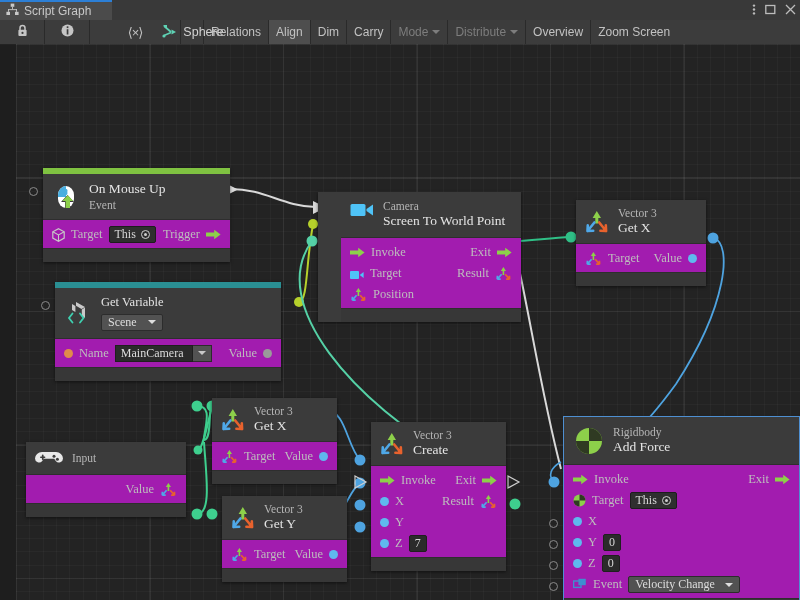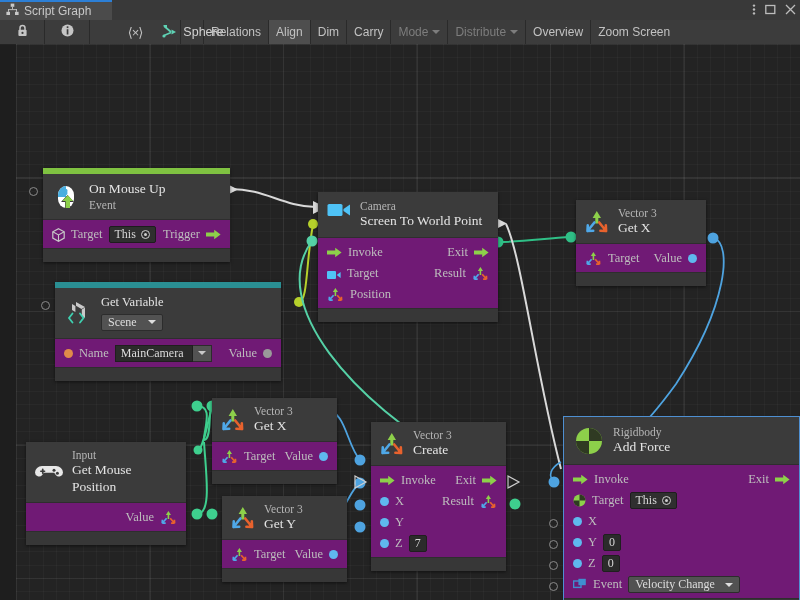--- a/index.html
+++ b/index.html
@@ -60,21 +60,21 @@
 
   
   .node{position:absolute;background:#3b3b3b;box-shadow:0 1px 3px rgba(0,0,0,.55);}
   .node.selected{outline:1px solid #4e8fd1;outline-offset:0;}
   .node-accent{height:6px;width:100%;}
   .node-head{display:flex;align-items:center;gap:9px;padding:7px 10px 7px 9px;background:#3b3b3b;}
   .node-head .ico{width:28px;height:28px;flex:0 0 28px;position:relative;}
   .node-title{display:flex;flex-direction:column;justify-content:center;line-height:1.25;}
   .node-sub{font-size:11.5px;color:#b6b6b6;}
   .node-main{font-size:13.5px;color:#e4e4e4;}
-  .node-body{border-top:1px solid #2e2e2e;padding:4px 0 3px 0;background:#701a75;}
+  .node-body{border-top:1px solid #2e2e2e;padding:4px 0 3px 0;background:#a21caf;}
   .node-foot{height:13px;border-top:1px solid #2e2e2e;background:#373737;}
   .row{display:flex;align-items:center;height:21px;padding:0 9px;gap:6px;position:relative;}
   .row .left{display:flex;align-items:center;gap:6px;}
   .row .right{margin-left:auto;display:flex;align-items:center;gap:6px;}
   .lbl{font-size:12.5px;color:#bdbdbd;white-space:nowrap;}
   .lbl.bright{color:#d3d3d3;}
 
   
   .dot{width:9px;height:9px;border-radius:50%;background:#5fb9ee;flex:0 0 9px;}
   .dot.grey{background:#9a9a9a;}
@@ -360,21 +360,21 @@
           </span>
           <span class="right">
             <span class="lbl">Value</span>
             <span class="dot grey"></span>
           </span>
         </div>
       </div>
       <div class="node-foot"></div>
     </div>
 
-    <div class="node" style="left:302px;top:148px;width:180px;">
+    <div class="node" style="left:302px;top:148px;width:180px;padding-left:23px;">
       <div class="node-head">
         <span class="ico" style="width:24px;flex:0 0 24px">
           <svg width="24" height="18" viewBox="0 0 24 18">
               <rect x="0.5" y="3" width="15" height="12" rx="1.6" fill="#4fc3f7"></rect>
               <path d="M16.5 8 L23 3.5 V14.5 L16.5 10 Z" fill="#4fc3f7"></path>
             </svg>
         </span>
         <span class="node-title">
           <span class="node-sub">Camera</span>
           <span class="node-main">Screen To World Point</span>
@@ -477,21 +477,20 @@
           <svg width="28" height="20" viewBox="0 0 28 20">
             <path d="M7 4 h14 a7 6.5 0 0 1 7 6.5 a4 4 0 0 1 -7.2 2.4 l-1.6 -2.2 h-10.4 l-1.6 2.2 A4 4 0 0 1 0 10.5 A7 6.5 0 0 1 7 4 z" fill="#e8e8e8"></path>
             <rect x="5" y="8.4" width="5.4" height="1.7" rx="0.8" fill="#3b3b3b"></rect>
             <rect x="6.9" y="6.6" width="1.7" height="5.4" rx="0.8" fill="#3b3b3b"></rect>
             <circle cx="19" cy="8.3" r="1.5" fill="#3b3b3b"></circle>
             <circle cx="22.4" cy="11.2" r="1.5" fill="#3b3b3b"></circle>
           </svg>
         </span>
         <span class="node-title">
           <span class="node-sub">Input</span>
-          <span class="node-main">Get Mouse Position</span>
         </span>
       </div>
       <div class="node-body">
         <div class="row">
           <span class="right">
             <span class="lbl">Value</span>
             <span class="vec-ico">
               <svg width="17" height="15" viewBox="0 0 17 15">
                   <path d="M8.4 1 L11 5 H9.2 V9 H7.6 V5 H5.8 Z" fill="#8dd04a"></path>
                   <path d="M6.6 8.2 L2.2 13.2 M2.2 13.2 L2.4 9.7 M2.2 13.2 L5.7 13.1" stroke="#4fa8e8" stroke-width="1.7" fill="none"></path>

